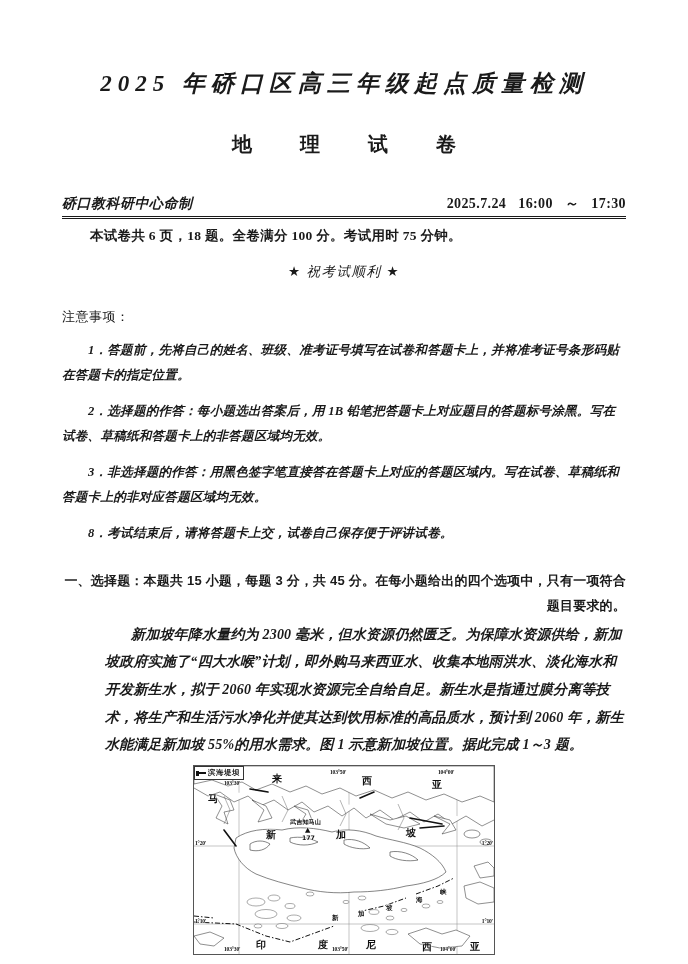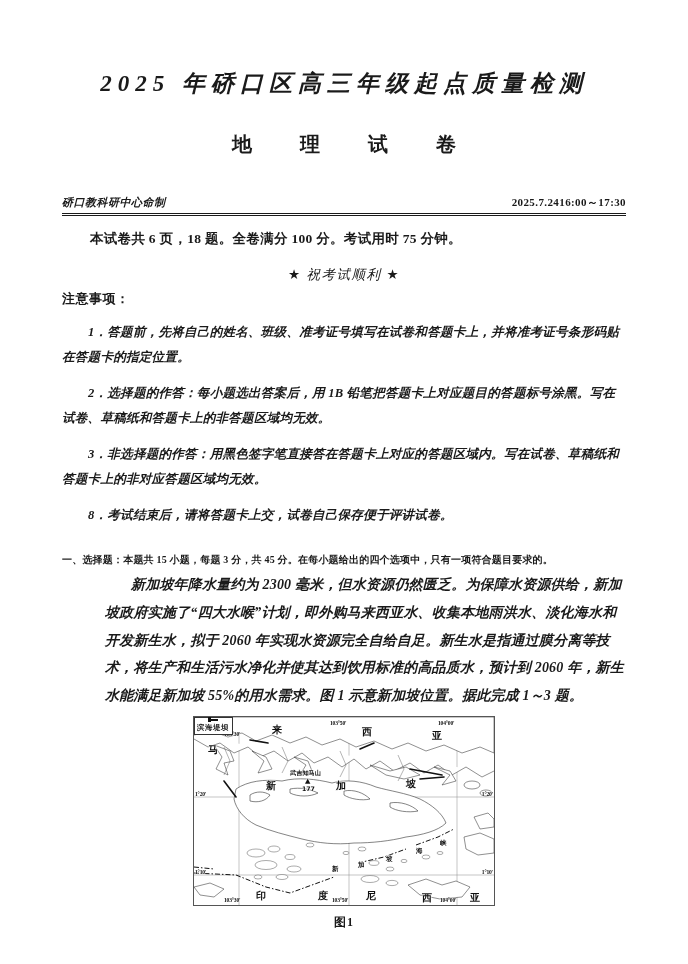--- a/index.html
+++ b/index.html
@@ -42,83 +42,85 @@
     margin-top: 32px;
     padding-left: 14px;
   }
 
   
   .meta-row {
     margin-top: 37px;
     display: flex;
     justify-content: space-between;
     align-items: flex-end;
-    font-size: 11px;
+    font-size: 14px;
     border-bottom: 3px double #1a1a1a;
     padding-bottom: 3px;
   }
   .meta-left {
     font-style: italic;
     font-weight: 600;
     letter-spacing: 0.5px;
   }
   .meta-right {
     font-weight: 700;
     letter-spacing: 0.4px;
     display: flex;
+    gap: 12px;
     align-items: baseline;
     font-family: "Liberation Serif", "DejaVu Serif", serif;
   }
 
   
   .spec-line {
-    margin-top: 14px;
+    margin-top: 8px;
     font-size: 13.5px;
     font-weight: 700;
     text-indent: 28px;
     letter-spacing: 0.3px;
   }
 
   
   .wish-line {
     text-align: center;
     font-size: 13.5px;
     font-weight: 400;
     font-style: italic;
     margin-top: 18px;
     letter-spacing: 1.5px;
   }
   .star { font-style: normal; }
 
   
   .notice-title {
-    margin-top: 6px;
+    margin-top: 27px;
     font-size: 13px;
-    font-weight: 700;
+    font-weight: 400;
     font-family: "DejaVu Sans", "Liberation Sans", sans-serif;
     letter-spacing: 0.5px;
   }
   .notice-item {
     font-size: 12.6px;
     font-style: italic;
     font-weight: 600;
     line-height: 1.95;
     text-indent: 26px;
     letter-spacing: 0.2px;
     margin-top: 12px;
   }
 
   
   .section-head {
     margin-top: 22px;
-    font-size: 10px;
-    font-weight: 700;
-    font-family: Liberation Serif, serif;
+    font-size: 13px;
+    font-weight: 700;
+    font-family: Liberation Sans, sans-serif;
     line-height: 1.95;
     letter-spacing: 0.2px;
+    text-align: right;
   }
 
   
   .passage {
     font-size: 14px;
     font-style: italic;
     font-weight: 600;
     line-height: 1.98;
     text-indent: 26px;
     letter-spacing: 0.2px;
@@ -152,21 +154,20 @@
     font-size: 7.5px;
     font-weight: 700;
     padding: 1px 3px 1px 2px;
     letter-spacing: 0.5px;
     display: flex;
     align-items: center;
     gap: 2px;
     font-family: "DejaVu Sans", "Liberation Sans", sans-serif;
     z-index: 6;
     white-space: nowrap;
-    flex-direction: column;
   }
   .legend-symbol {
     display: inline-block;
     width: 9px;
     height: 2px;
     background: #111;
     position: relative;
   }
   .legend-symbol::before {
     content: "";

